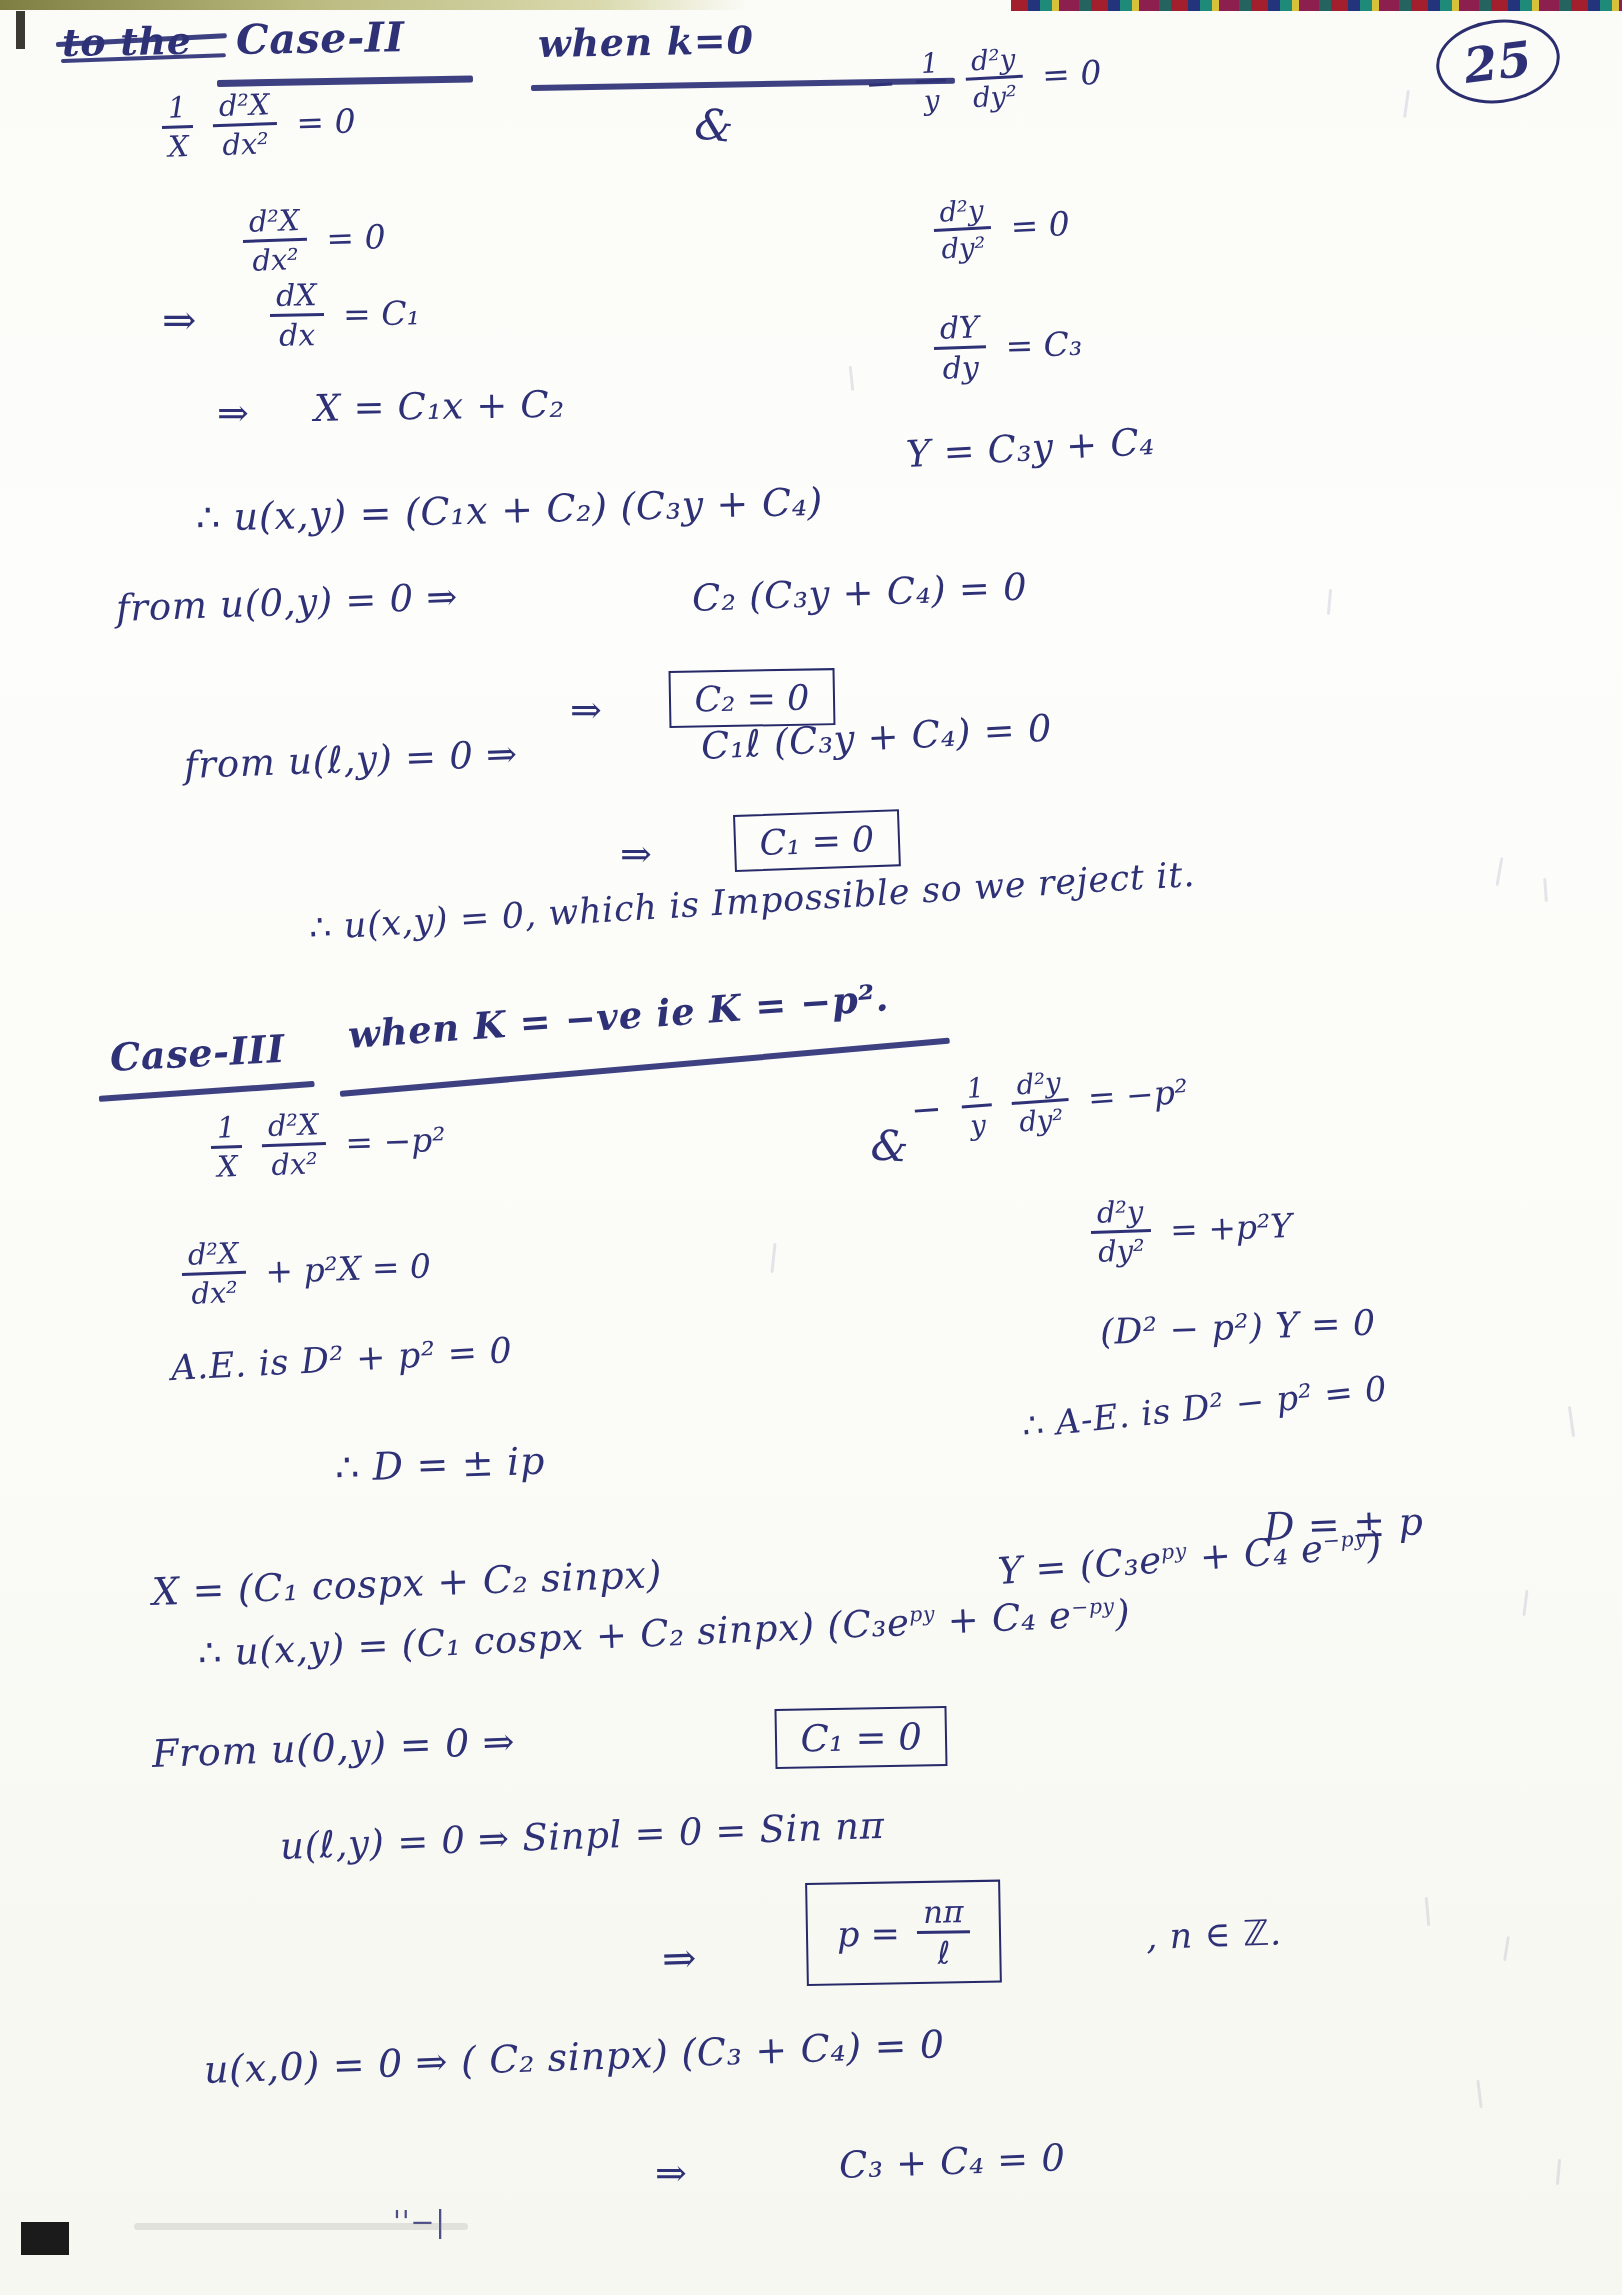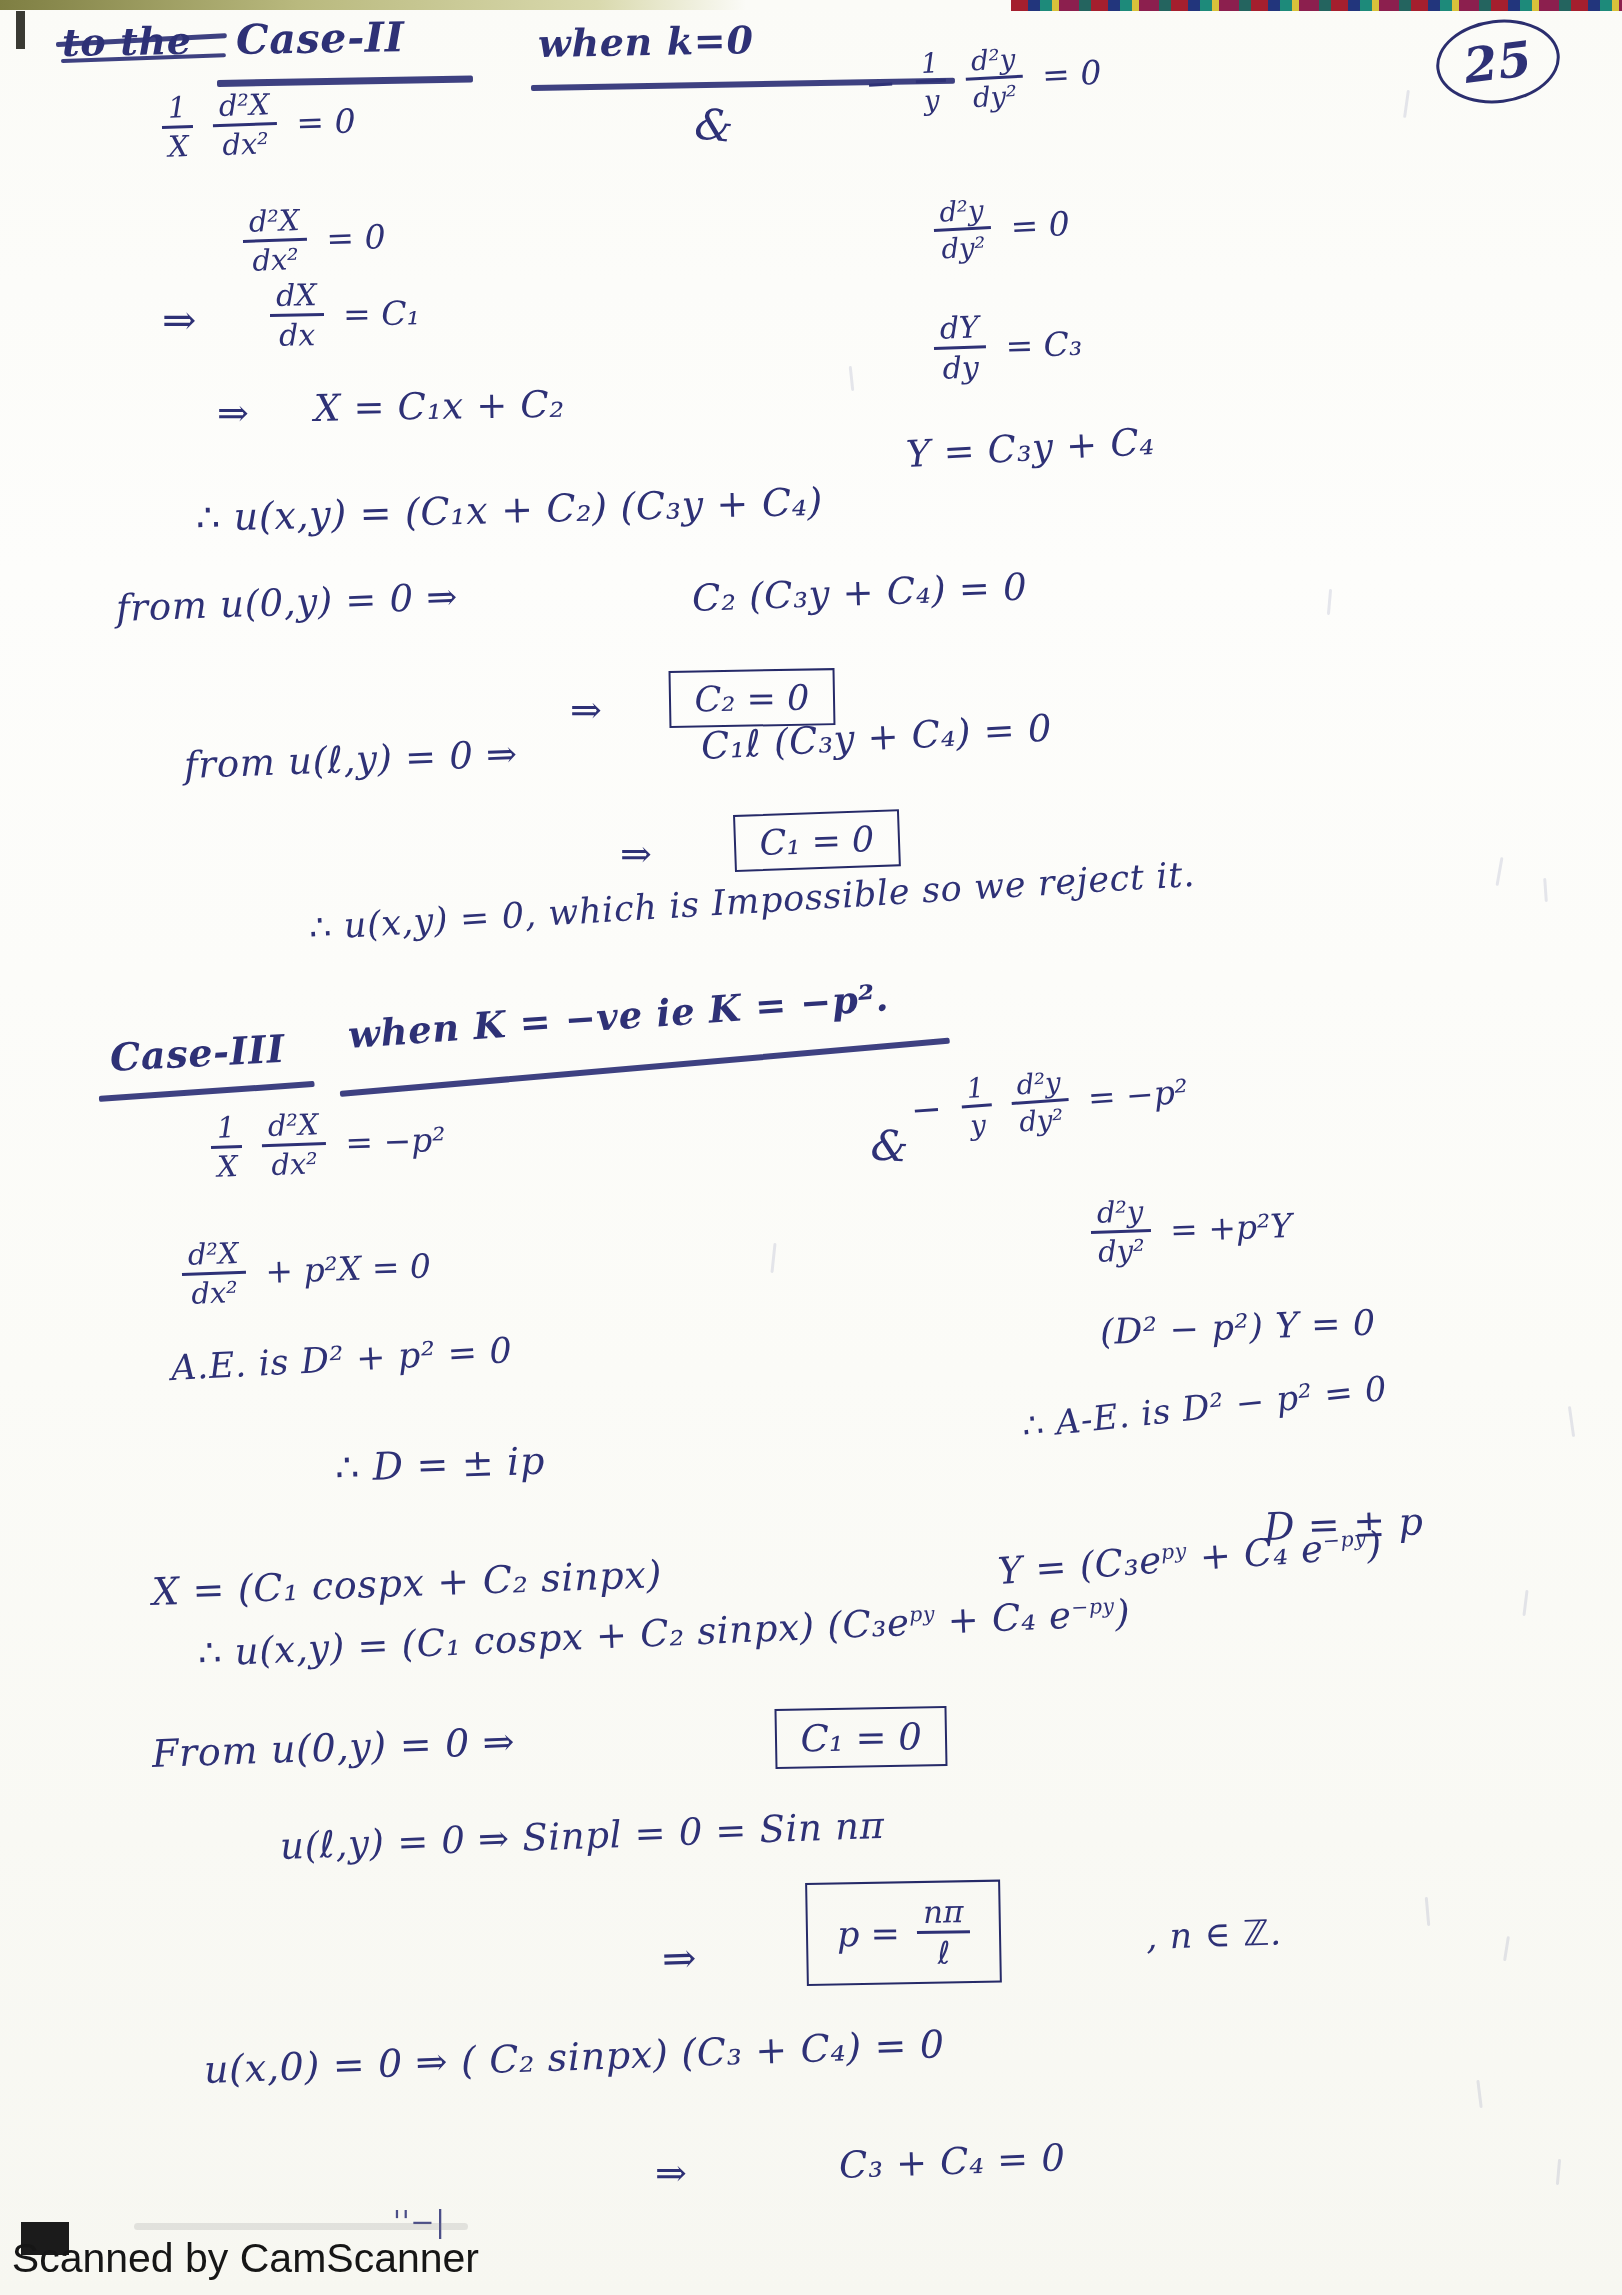--- a/index.html
+++ b/index.html
@@ -216,21 +216,20 @@
   <div class="hw" style="left:1146px;top:1917px;font-size:35px;transform:rotate(-2deg);">,   n ∈ ℤ.</div>
 
   <div class="hw" style="left:204px;top:2048px;font-size:38px;transform:rotate(-2deg);">u(x,0) = 0   ⇒   ( C₂ sinpx) (C₃ + C₄) = 0</div>
 
   <div class="hw" style="left:655px;top:2151px;font-size:38px;">⇒</div>
   <div class="hw" style="left:839px;top:2144px;font-size:37px;transform:rotate(-2deg);">C₃ + C₄  = 0</div>
 
   <div class="hw" style="left:393px;top:2205px;font-size:29px;opacity:.85;">''−|</div>
   <div class="smear" style="left:134px;top:2223px;width:334px;height:7.2px;"></div>
   <div class="inksq" style="left:21px;top:2222px;width:48px;height:33px;"></div>
-  <div class="print" style="left:11.8px;top:2235px;font-size:41px;">Scanned by CamScanner</div>
 
   <div class="smudge" style="left:1405px;top:90px;width:3.3px;height:27.5px;transform:rotate(8deg);"></div>
   <div class="smudge" style="left:850px;top:366px;width:2.6px;height:25px;transform:rotate(-6deg);"></div>
   <div class="smudge" style="left:1328px;top:589px;width:3.3px;height:26px;transform:rotate(5deg);"></div>
   <div class="smudge" style="left:1498px;top:857px;width:3.3px;height:29px;transform:rotate(10deg);"></div>
   <div class="smudge" style="left:1544px;top:878px;width:2.6px;height:23.6px;transform:rotate(-4deg);"></div>
   <div class="smudge" style="left:772px;top:1243px;width:3.3px;height:30px;transform:rotate(6deg);"></div>
   <div class="smudge" style="left:1570px;top:1406px;width:3.3px;height:31px;transform:rotate(-8deg);"></div>
   <div class="smudge" style="left:1524px;top:1590px;width:2.6px;height:26px;transform:rotate(7deg);"></div>
   <div class="smudge" style="left:1426px;top:1897px;width:3.3px;height:29px;transform:rotate(-5deg);"></div>

